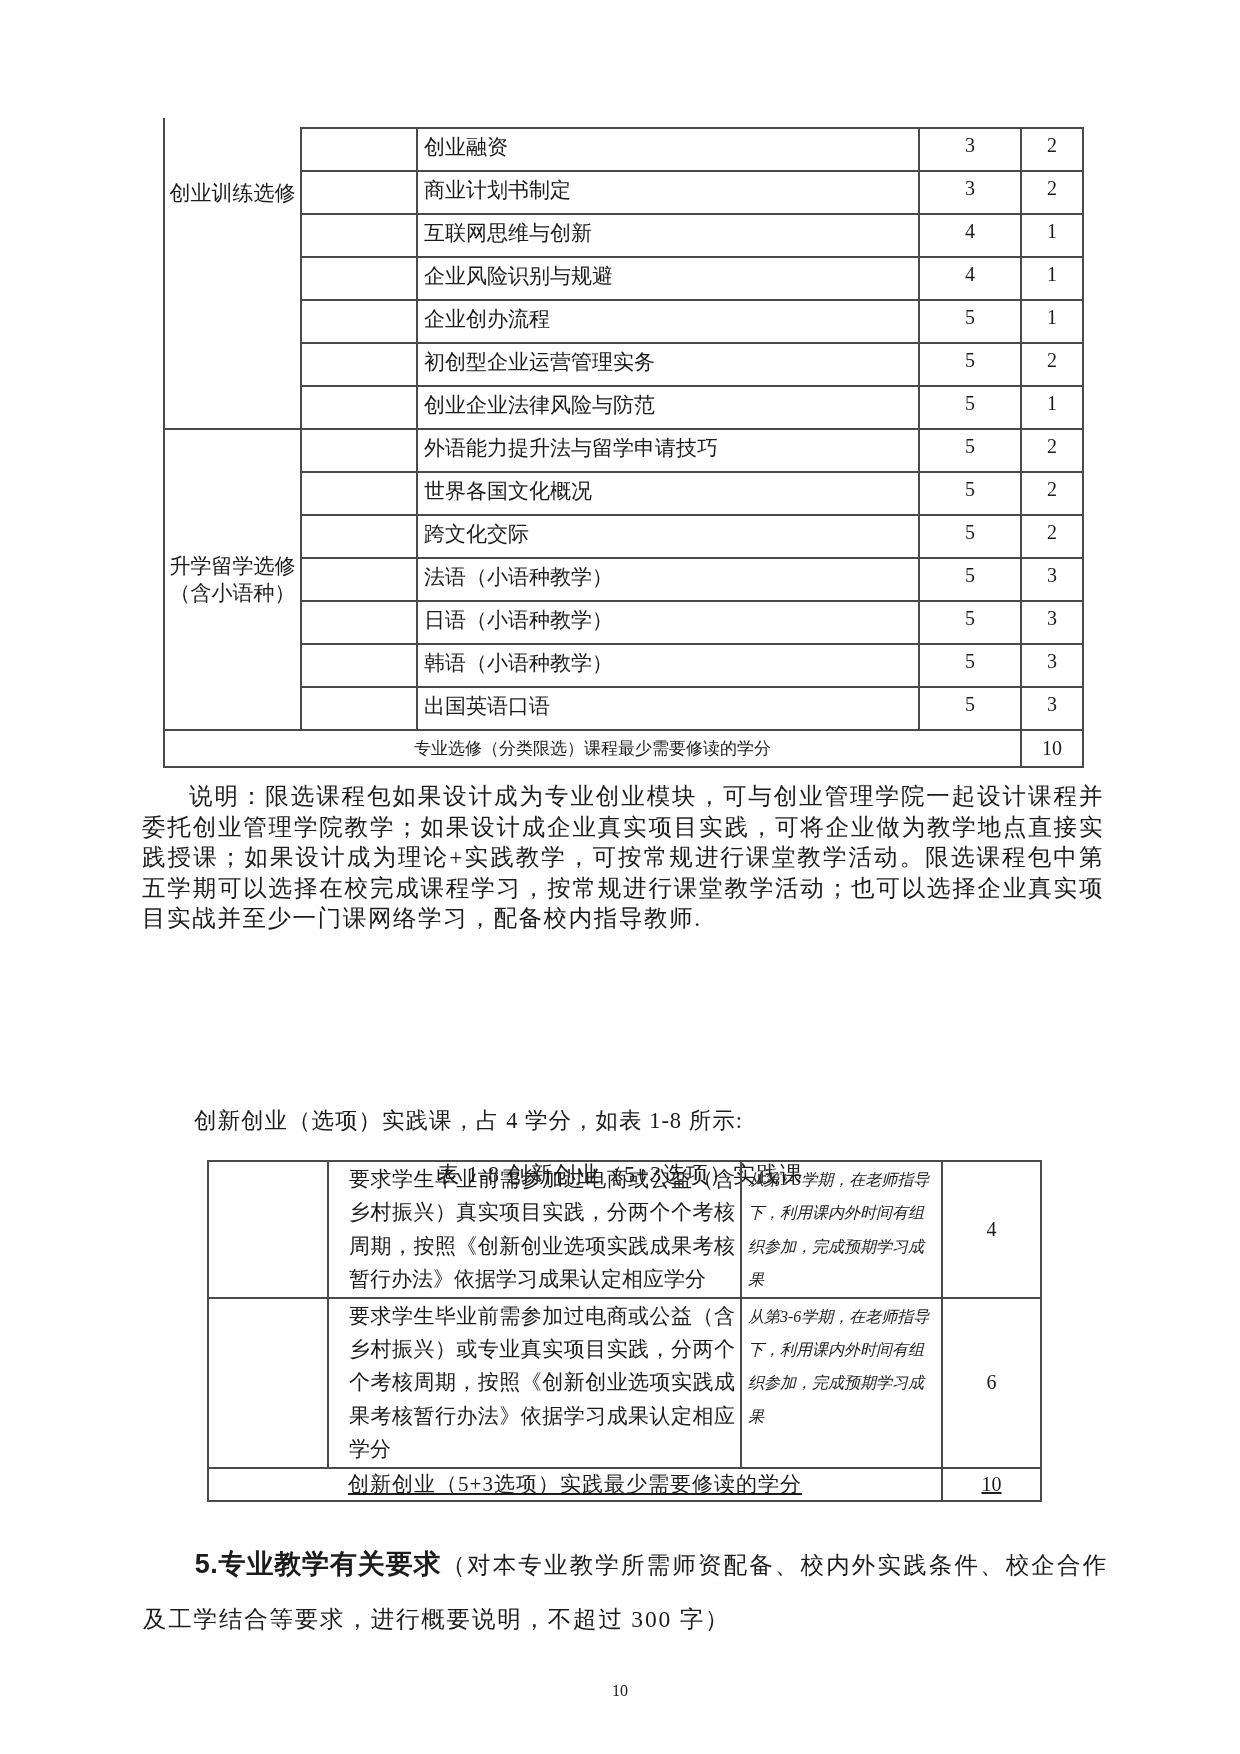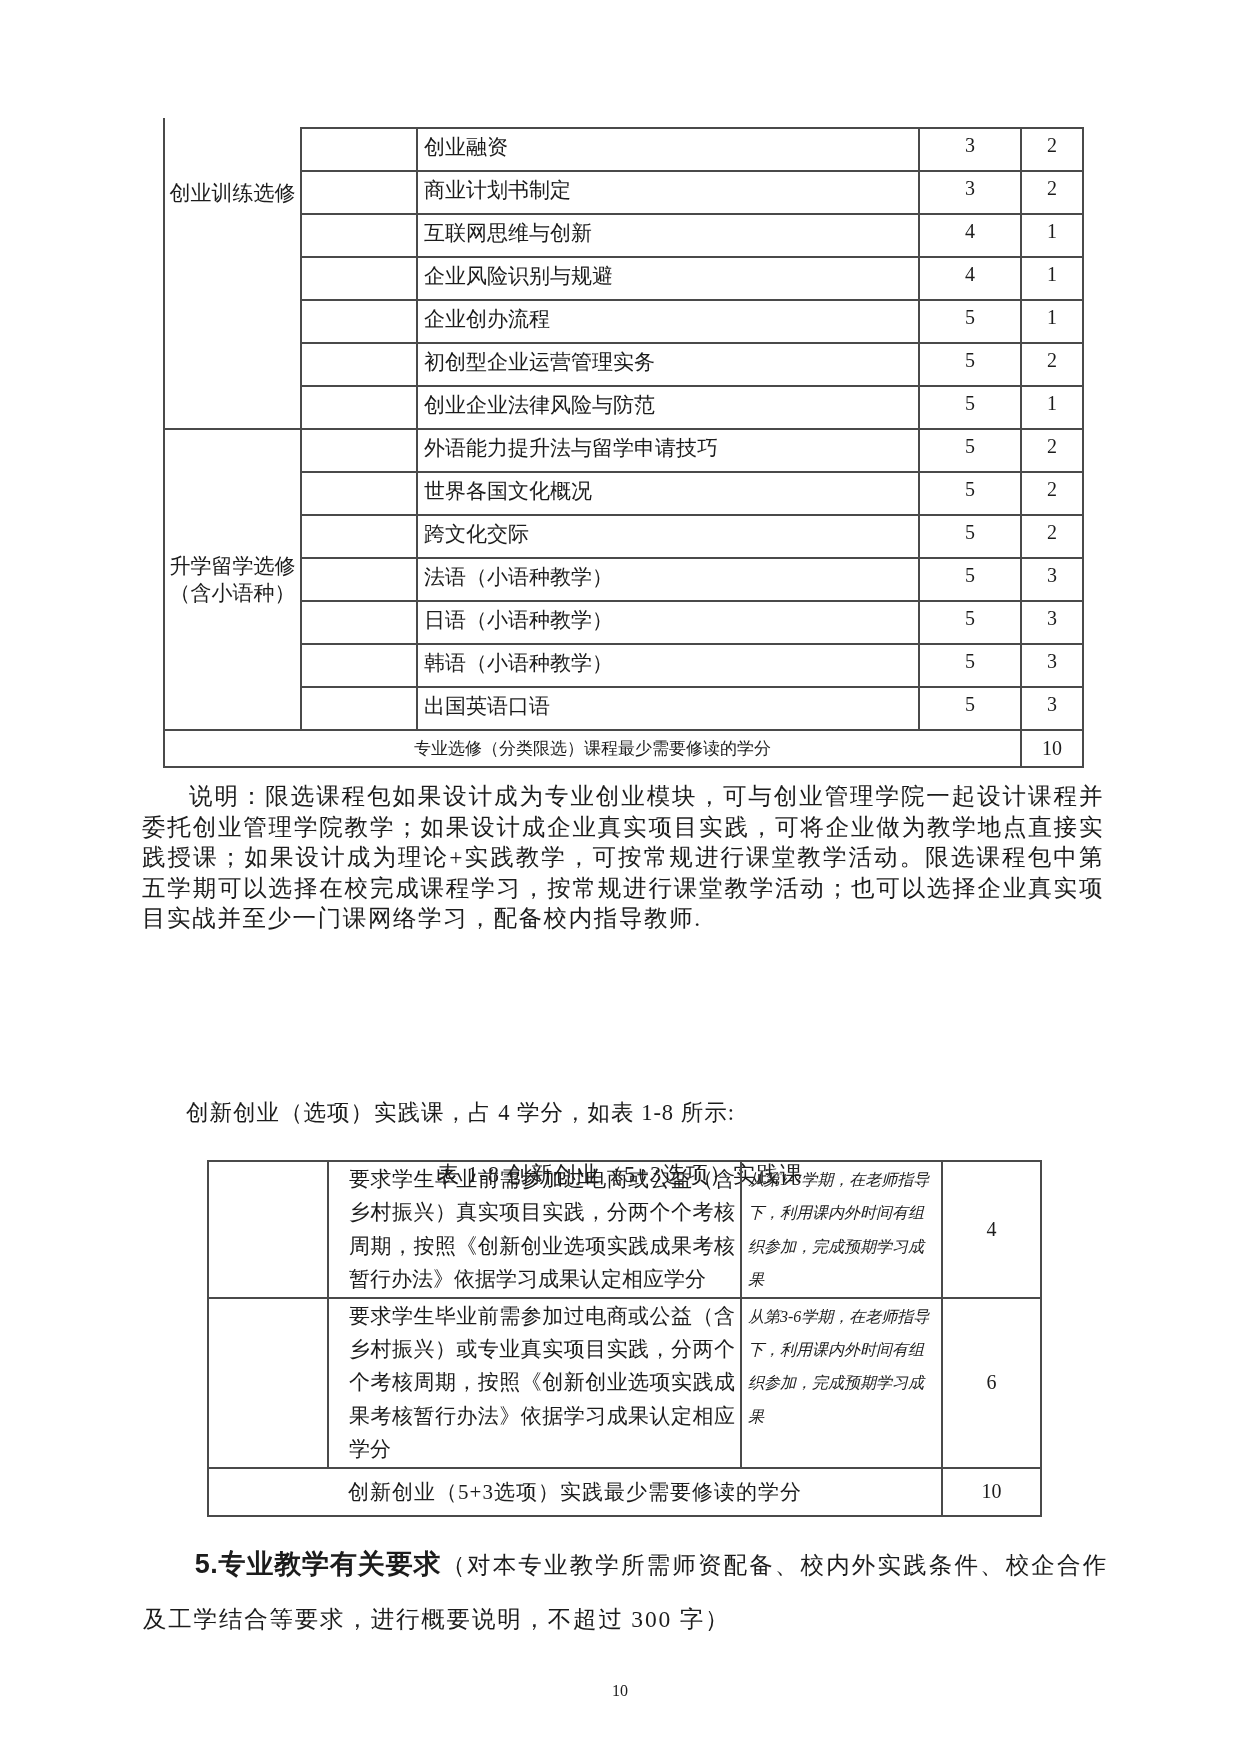--- a/index.html
+++ b/index.html
@@ -33,37 +33,37 @@
     font-size:23.5px;line-height:30.6px;letter-spacing:1.6px;
     text-align:justify;text-indent:2em;margin:0;
   }
 
   
   .h434{
     position:absolute;left:186px;top:1061px;margin:0;
     font-family:"Liberation Sans","DejaVu Sans",sans-serif;
     font-size:23px;font-weight:bold;letter-spacing:0.5px;
   }
-  .intro434{position:absolute;left:186px;top:1097px;margin:0;font-size:22.5px;letter-spacing:1px;}
+  .intro434{position:absolute;left:186px;top:1097px;margin:8px;font-size:22.5px;letter-spacing:1px;}
   .caption18{position:absolute;left:0;top:1159px;width:1240px;margin:0;text-align:center;font-size:22.5px;letter-spacing:1px;}
 
   
   .t2{position:absolute;left:207px;top:1160px;width:833px;}
   .t2 td,.t2 th{border:2px solid #4a4a4a;overflow:hidden;}
   .t2 tr.head{height:37px;}
   .t2 th{
     font-family:"Liberation Sans","DejaVu Sans",sans-serif;
     font-weight:bold;font-size:21px;text-align:center;vertical-align:middle;
   }
   .t2 tr.b1{height:136px;}
   .t2 tr.b2{height:169px;}
   .t2 td.req{font-size:21px;line-height:33.4px;text-align:justify;vertical-align:top;padding:1px 5px 0 20px;}
   .t2 td.sem{font-size:16px;line-height:33.4px;text-align:left;vertical-align:top;padding:1px 4px 0 6px;font-style:italic;}
   .t2 td.cred{font-size:20px;text-align:center;vertical-align:middle;}
-  .t2 tr.sum{height:48px;}
+  .t2 tr.sum{height:33px;text-decoration:underline;}
   .t2 td.sumlabel{text-align:center;font-size:21px;vertical-align:middle;letter-spacing:1px;}
   .t2 td.sumnum{font-size:20px;text-align:center;vertical-align:middle;}
 
   
   .s5{
     position:absolute;left:143px;top:1537px;width:965px;margin:0;
     font-size:23.5px;line-height:54px;letter-spacing:1.8px;
     text-align:justify;text-indent:2.2em;
   }
   .s5 .s5-bold{

